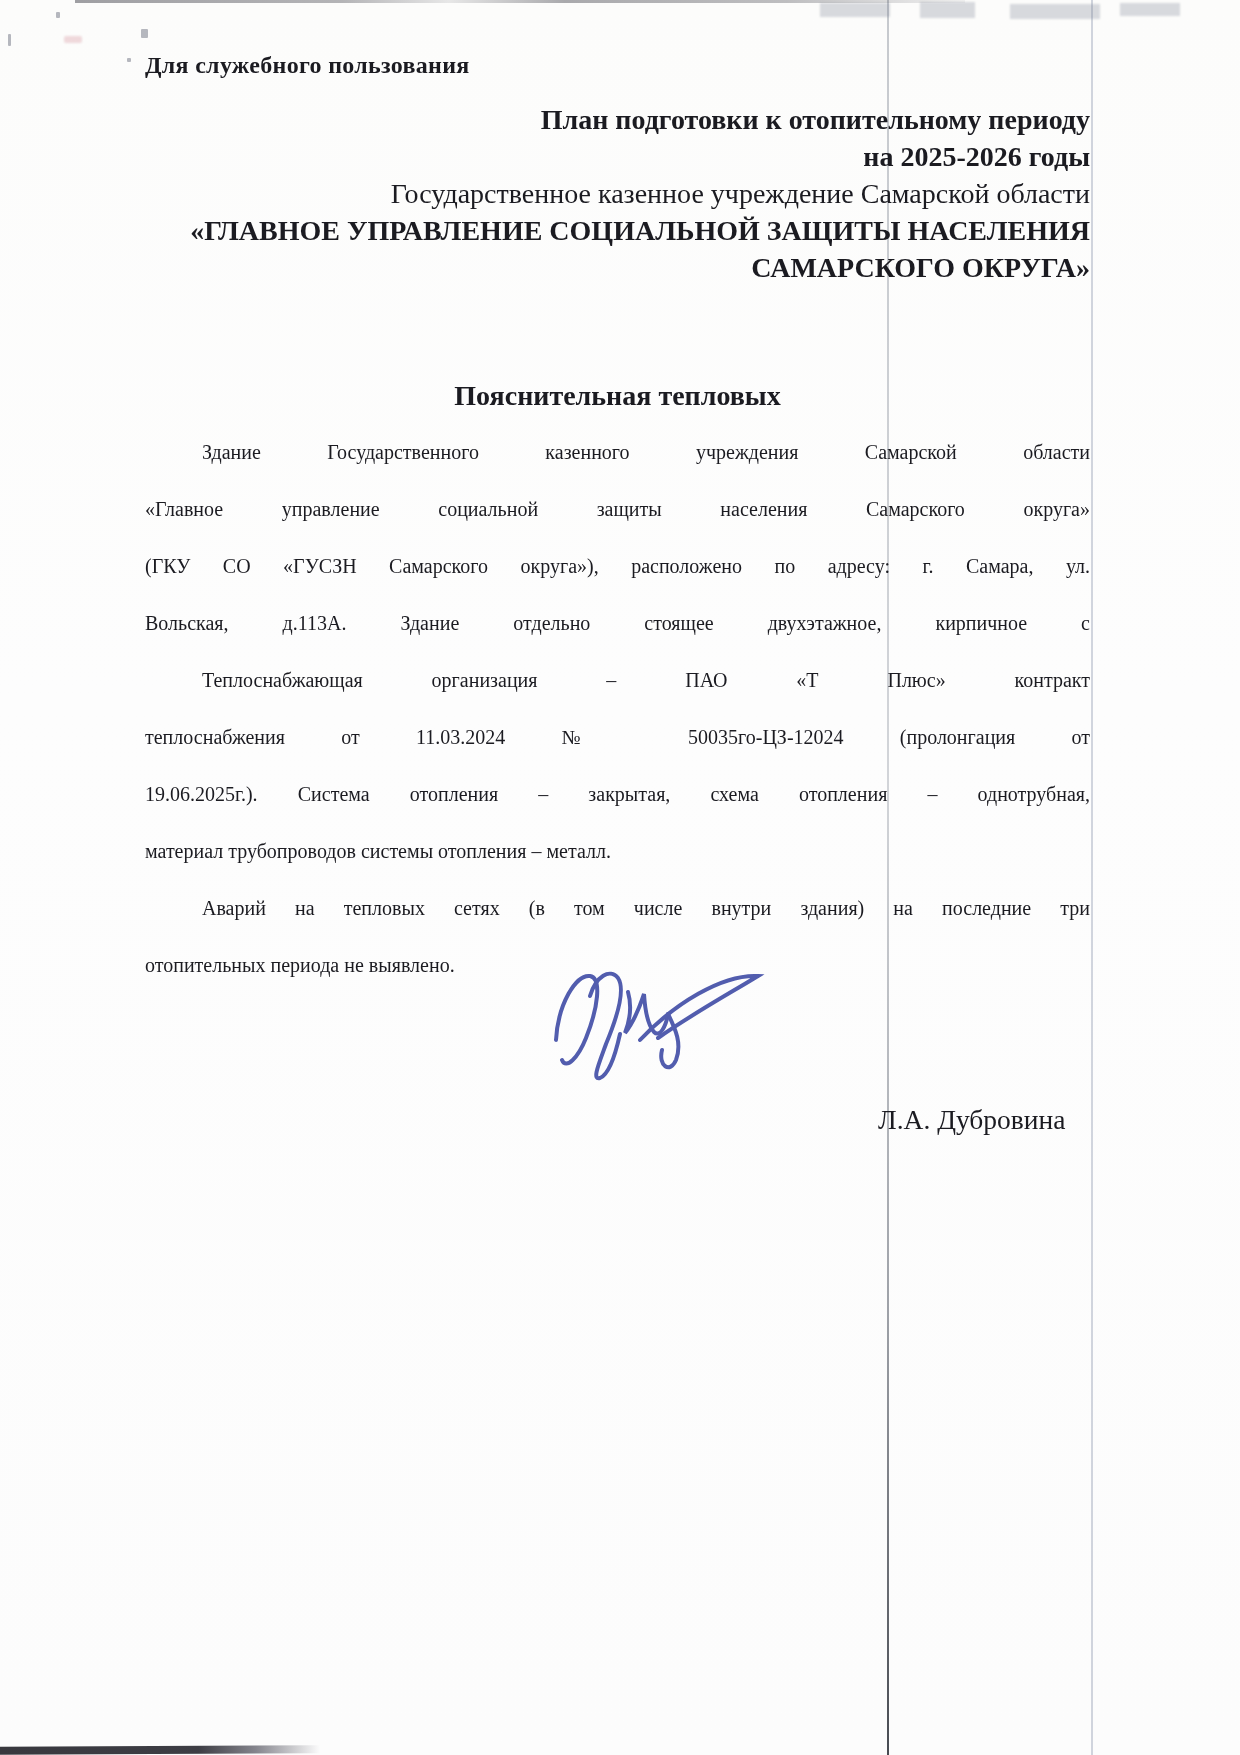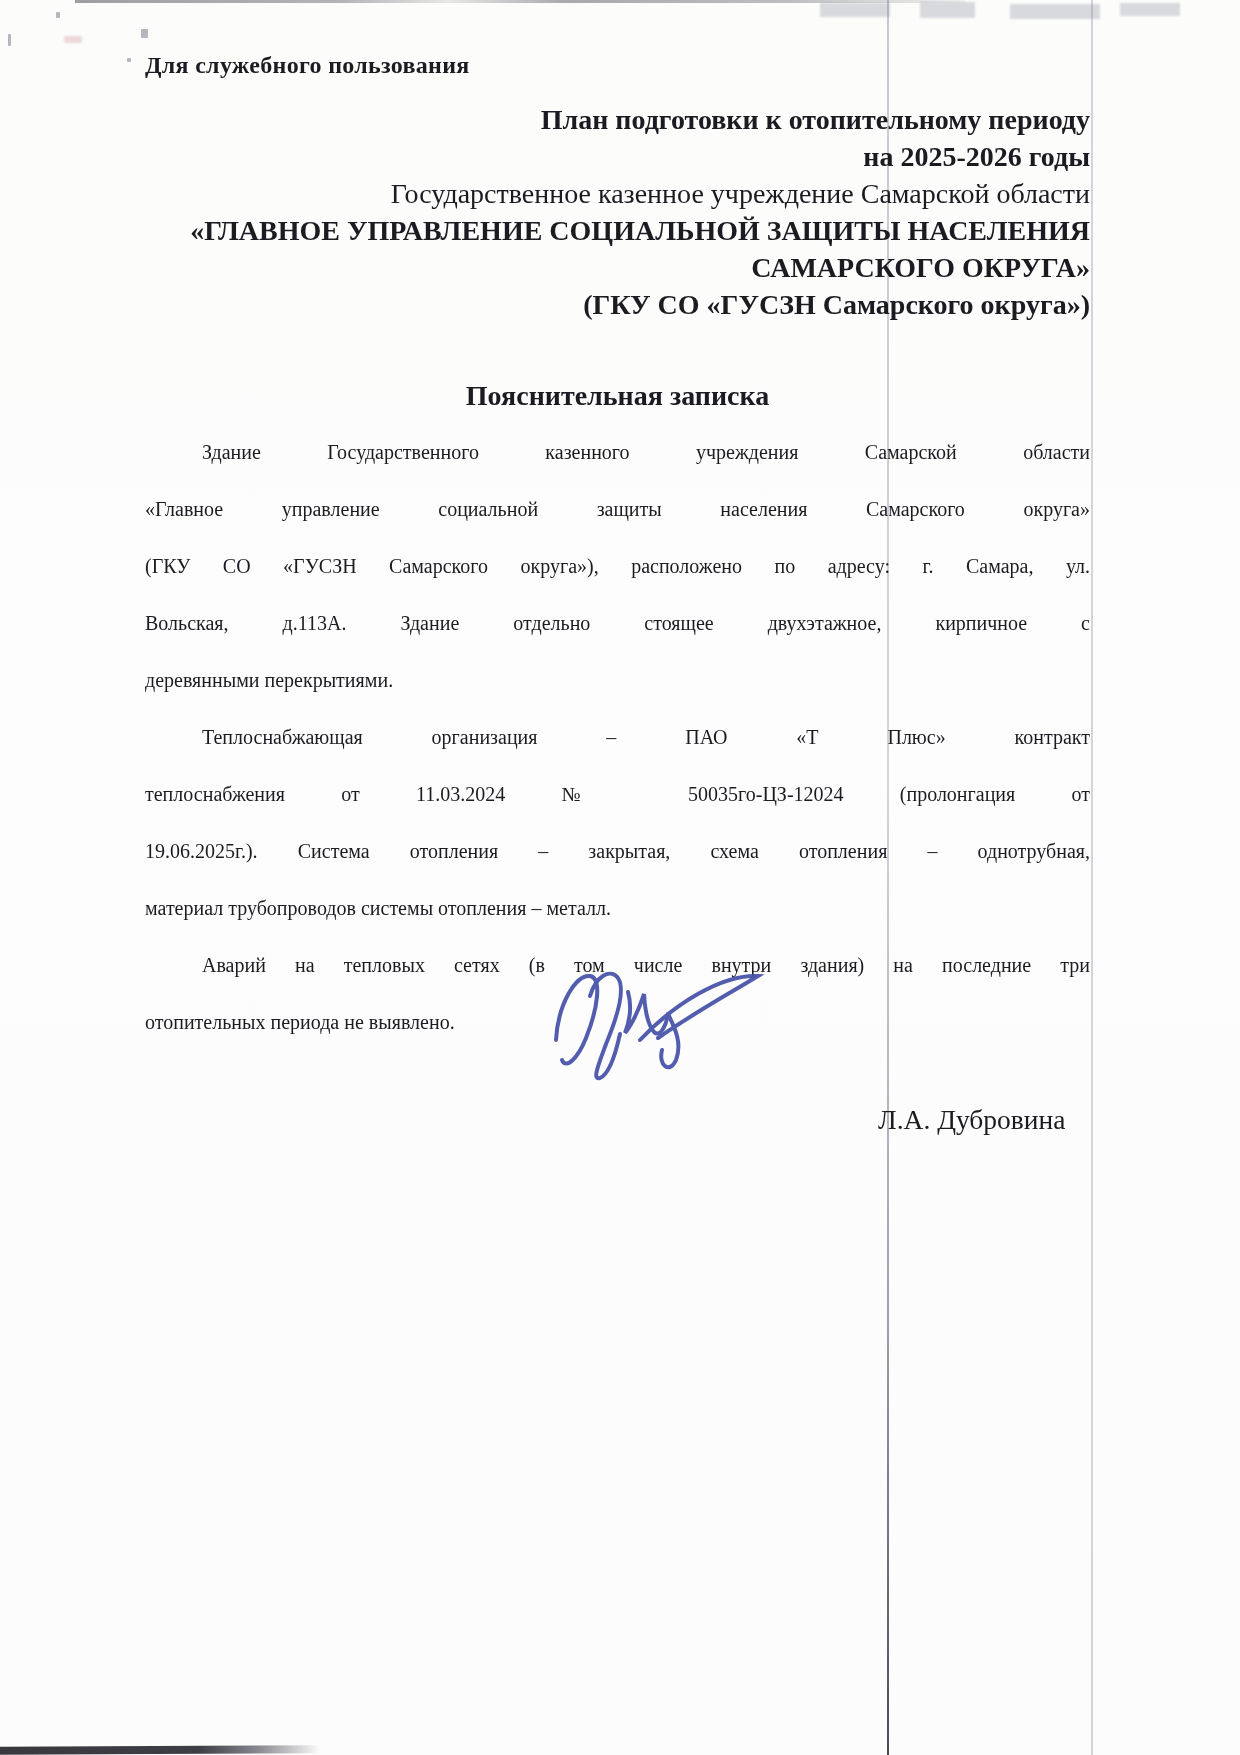--- a/index.html
+++ b/index.html
@@ -101,32 +101,30 @@
   <div class="bottom-bar"></div>
 
   <div class="classification">Для служебного пользования</div>
 
   <div class="doc-header">
     <div class="bold">План подготовки к отопительному периоду</div>
     <div class="bold">на 2025-2026 годы</div>
     <div>Государственное казенное учреждение Самарской области</div>
     <div class="bold">«ГЛАВНОЕ УПРАВЛЕНИЕ СОЦИАЛЬНОЙ ЗАЩИТЫ НАСЕЛЕНИЯ</div>
     <div class="bold">САМАРСКОГО ОКРУГА»</div>
-    <div class="bold">(ГКУ СО «ГУСЗН Самарского округа»)</div>
   </div>
 
-  <div class="section-title">Пояснительная записка</div>
+  <div class="section-title">Пояснительная тепловых</div>
 
   <div class="body-text">
     <div>
       <div class="line indent">Здание Государственного казенного учреждения Самарской области</div>
       <div class="line">«Главное управление социальной защиты населения Самарского округа»</div>
       <div class="line">(ГКУ СО «ГУСЗН Самарского округа»), расположено по адресу: г. Самара, ул.</div>
       <div class="line">Вольская, д.113А. Здание отдельно стоящее двухэтажное, кирпичное с</div>
-      <div class="line last">деревянными перекрытиями.</div>
     </div>
     <div>
       <div class="line indent">Теплоснабжающая организация – ПАО «Т Плюс» контракт</div>
       <div class="line">теплоснабжения от 11.03.2024 № 50035го-ЦЗ-12024 (пролонгация от</div>
       <div class="line">19.06.2025г.). Система отопления – закрытая, схема отопления – однотрубная,</div>
       <div class="line last">материал трубопроводов системы отопления – металл.</div>
     </div>
     <div>
       <div class="line indent">Аварий на тепловых сетях (в том числе внутри здания) на последние три</div>
       <div class="line last">отопительных периода не выявлено.</div>

